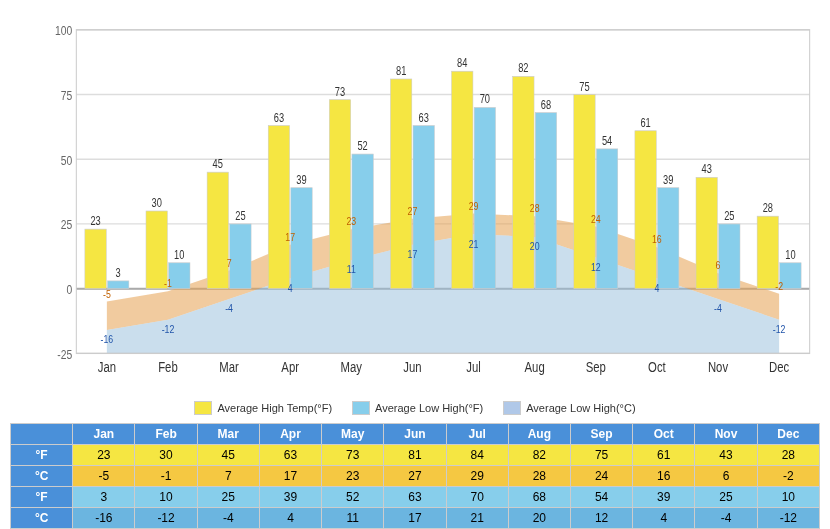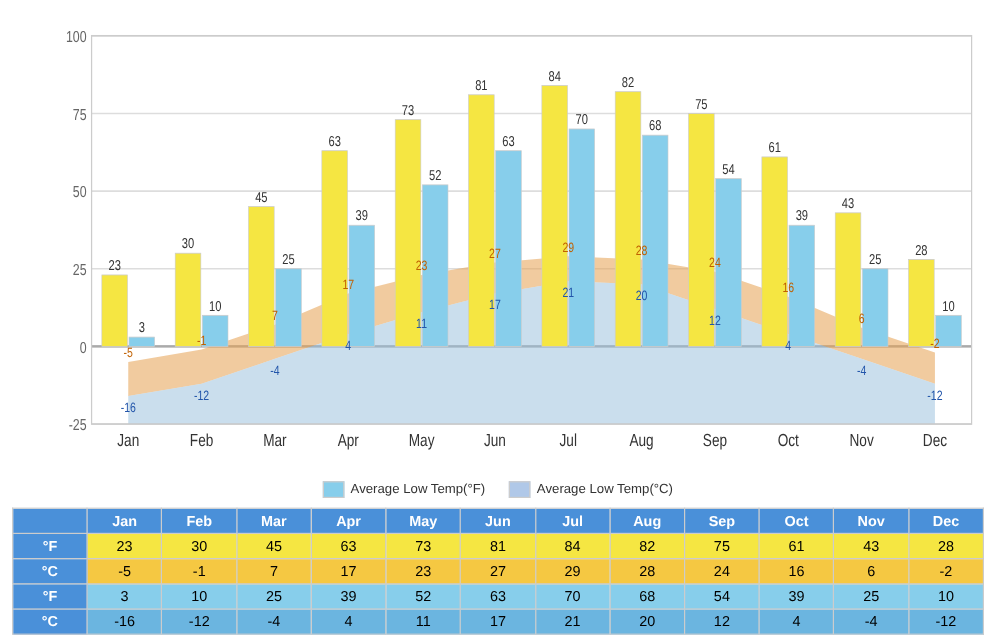--- a/index.html
+++ b/index.html
@@ -209,26 +209,30 @@
             <text x="661.25" y="274" text-anchor="middle" font-size="11" fill="#333">Nov</text>
             <text x="720.4166666666666" y="274" text-anchor="middle" font-size="11" fill="#333">Dec</text>
             <rect x="40" y="15" width="710" height="245" fill="none" stroke="#ccc" stroke-width="1"></rect>
           </svg>
       </div>
     </div>
   </div>
 
   <div class="legend">
     <div class="legend-item">
+      <span class="legend-color" style="background:#f5e642;border:1px solid #ccc;"></span>
+      <span>Average High Temp(°F)</span>
+    </div>
+    <div class="legend-item">
       <span class="legend-color" style="background:#87ceeb;border:1px solid #ccc;"></span>
-      <span>Average Low Temp(°F)</span>
+      <span>Average Low High(°F)</span>
     </div>
     <div class="legend-item">
       <span class="legend-color" style="background:#b0c8e8;border:1px solid #ccc;"></span>
-      <span>Average Low Temp(°C)</span>
+      <span>Average Low High(°C)</span>
     </div>
   </div>
 
   <table class="data-table">
     <thead>
       <tr id="table-header-row">
           <th></th>
           <th>Jan</th>
           <th>Feb</th>
           <th>Mar</th>

